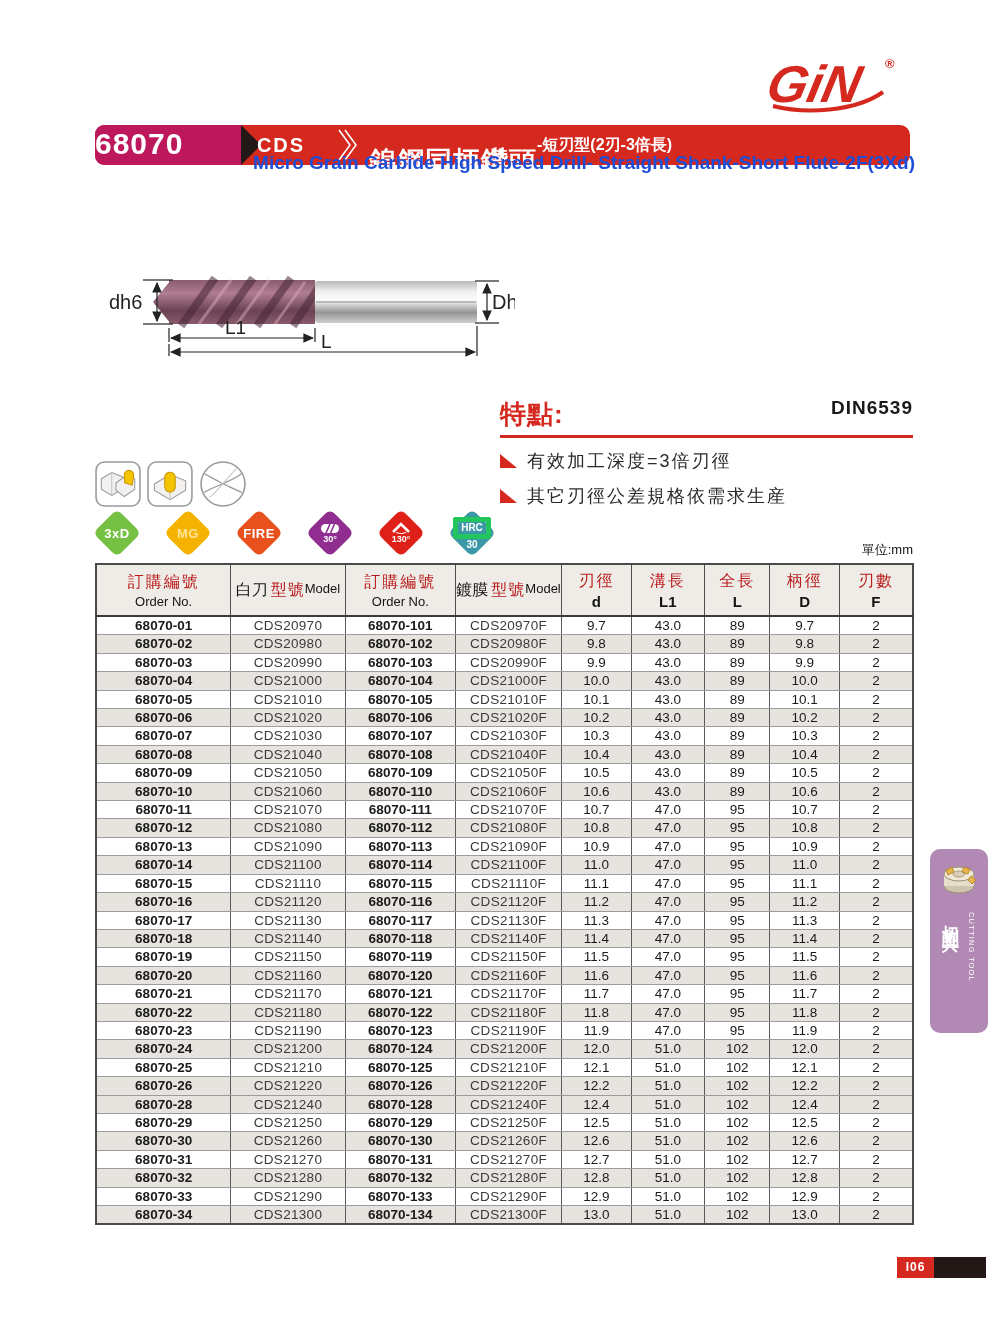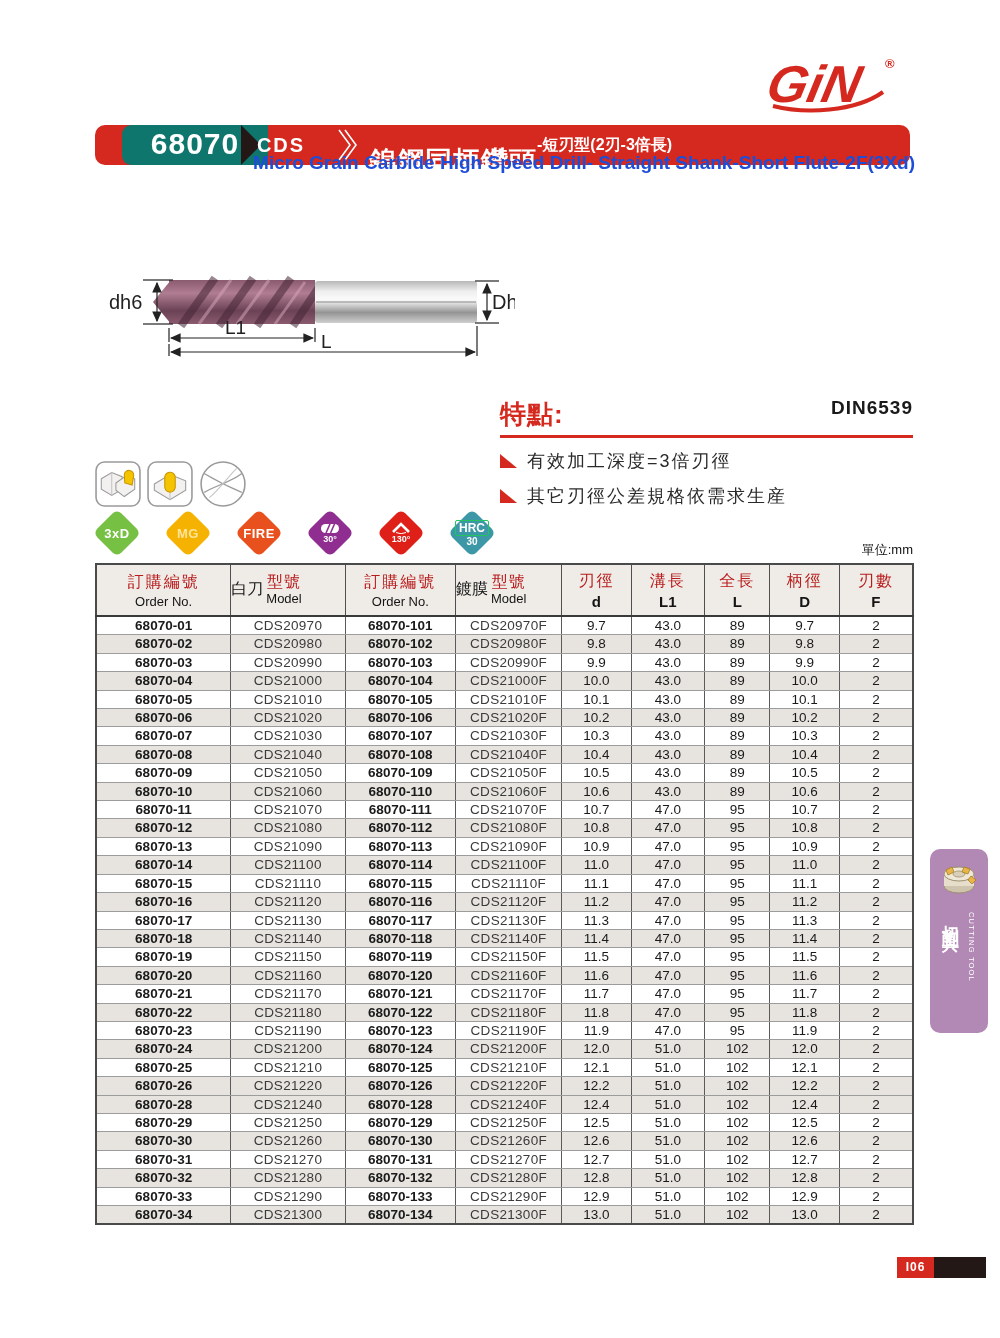--- a/index.html
+++ b/index.html
@@ -11,24 +11,23 @@
   }
 
   
   .logo { position:absolute; left:745px; top:52px; width:165px; height:66px; }
 
   
   .title-bar { position:absolute; left:95px; top:125px; width:815px; height:40px; }
   .red-bar { position:absolute; inset:0; background:#d5281e; border-radius:10px; }
   .black-badge {
     position:absolute; left:0; top:0; width:146px; height:40px;
-    background:#0f766e; border-radius:9px 0 0 9px;
-    color:#fff; font-size:30px; font-weight:bold; text-align:center; line-height:38px;
+    background:#be185d; border-radius:9px 0 0 9px;
+    color:#fff; font-size:30px; font-weight:bold; line-height:38px;
     letter-spacing:1px;
-    margin-left:27px;
   }
   .badge-arrow {
     position:absolute; left:146px; top:0; width:0; height:0;
     border-left:20px solid #231815; border-top:20px solid transparent; border-bottom:20px solid transparent;
   }
   .cds-label {
     position:absolute; left:140px; top:0; width:92px; height:40px;
     color:#fff; font-size:20px; font-weight:bold; letter-spacing:2px;
     text-align:center; line-height:40px;
   }
@@ -67,40 +66,40 @@
     position:absolute; left:7px; top:7px; width:34px; height:34px;
     border-radius:6px; transform:rotate(45deg);
   }
   .b-content {
     position:absolute; inset:0; display:flex; flex-direction:column;
     align-items:center; justify-content:center; line-height:1;
   }
   .b-text { color:#fff; font-weight:bold; }
   .b-big { font-size:13px; letter-spacing:.5px; }
   .b-sm { font-size:9px; margin-top:1px; }
-  .hrc-box { font-size:12px; border:1px solid #22c55e; border-radius:2px; padding:1px 3px; }
+  .hrc-box { font-size:10px; border:5px solid #22c55e; border-radius:2px; padding:1px 3px; }
   .hrc-sub { font-size:10px; margin-top:1px; }
 
   
   .unit { position:absolute; left:95px; top:541px; width:818px; text-align:right; font-size:13px; color:#111; }
 
   
   .table-wrap { position:absolute; left:95px; top:563px; width:819px; }
   table { width:100%; border-collapse:collapse; table-layout:fixed; border:2px solid #4a4a4a; }
   th {
     background:#efece8; height:52px; padding:0;
     border:1px solid #4f4f4f; border-bottom:2px solid #3a3a3a;
     font-weight:normal; vertical-align:middle;
   }
   .th-main { display:block; font-size:16px; color:#b91c1c; letter-spacing:2px; }
   .th-sub  { display:block; font-size:13px; color:#141414; margin-top:1px; }
   .th-sub.bold { font-weight:bold; font-size:15px; }
-  .th-combo { display:flex; align-items:center; gap:3px; }
+  .th-combo { display:flex; align-items:center; justify-content:center; gap:3px; }
   .th-side  { font-size:16px; color:#141414; }
-  .th-stack { display:flex; flex-direction:column; line-height:1.15; text-align:center; }
+  .th-stack { display:flex; flex-direction:row; line-height:1.15; text-align:center; }
   .th-stack .th-main { letter-spacing:1px; }
   td {
     height:17.4px; line-height:17.4px; padding:0;
     font-size:13.5px; text-align:center; color:#1a1a1a;
     border-left:1px solid #5a5a5a; border-right:1px solid #5a5a5a;
     border-top:1px solid #9c9c9c; border-bottom:1px solid #9c9c9c;
     white-space:nowrap; overflow:hidden;
   }
   tr.alt td { background:#e7e4e0; }
   td.c-order { font-weight:bold; }

